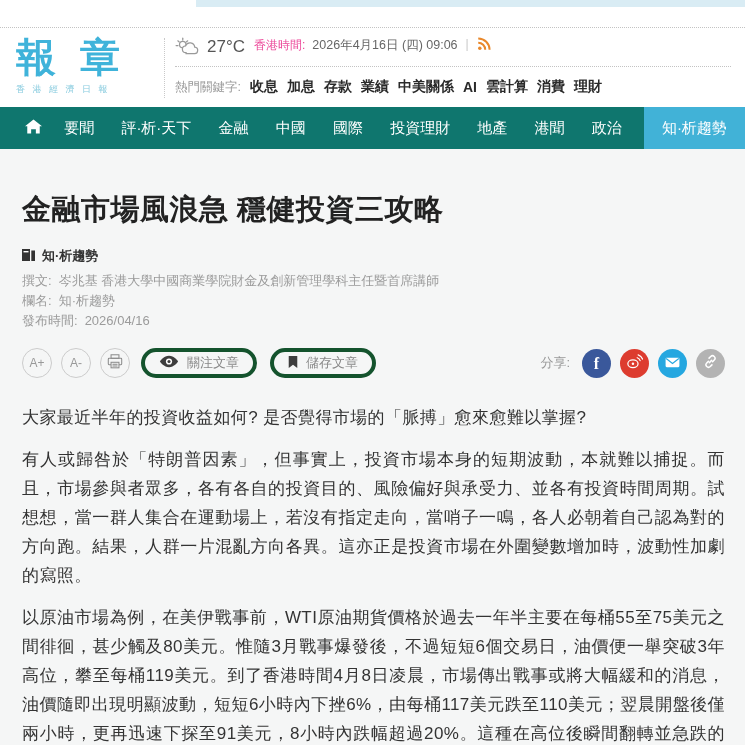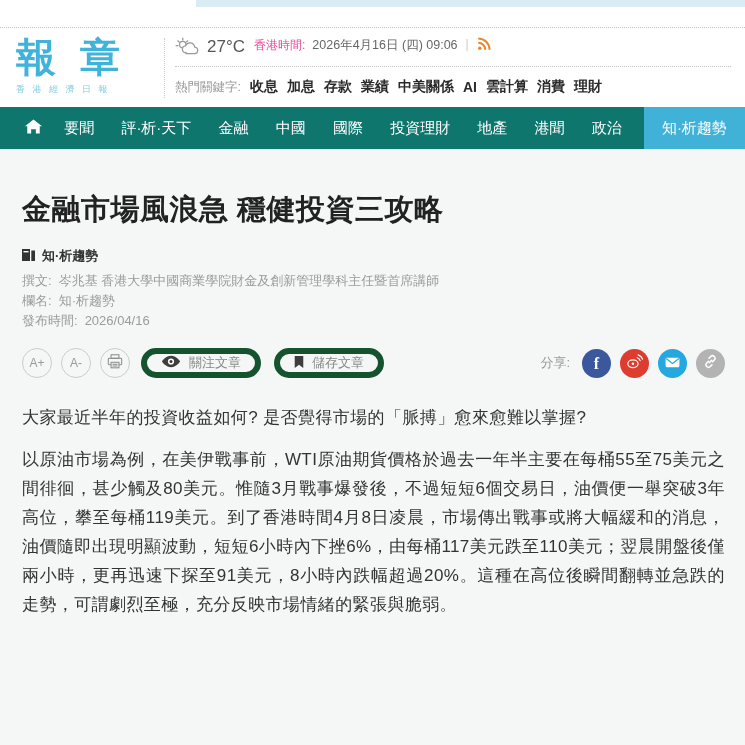--- a/index.html
+++ b/index.html
@@ -50,21 +50,21 @@
   .meta-first { margin-top:6px; }
 
   
   .toolbar { display:flex; align-items:center; margin-top:16px; height:32px; }
   .tool-circle {
     width:30px; height:30px; border:1px solid #ccc; border-radius:50%;
     display:flex; align-items:center; justify-content:center;
     color:#999; font-size:12px; margin-right:9px; cursor:pointer; background:transparent;
   }
   .tool-pill {
-    height:30px; border:6px solid #14532d; border-radius:16px;
+    height:30px; border:4px solid #14532d; border-radius:16px;
     display:flex; align-items:center; gap:8px; padding:0 14px;
     margin-right:11px; margin-left:2px; color:#888; font-size:13px; cursor:pointer;
   }
   .share { margin-left:auto; display:flex; align-items:center; gap:9px; }
   .share-label { font-size:13px; color:#999; margin-right:3px; }
   .share-circle { width:29px; height:29px; border-radius:50%; display:flex; align-items:center; justify-content:center; cursor:pointer; }
   .fb { background:#3a589b; } .wb { background:#dd3c2f; } .em { background:#25a7e0; } .lk { background:#b3b3b3; }
   .fb-f { color:#fff; font-weight:bold; font-size:16px; font-family:"Liberation Serif", serif; line-height:1; padding-top:2px; }
 
   
@@ -242,17 +242,18 @@
                 <path d="M12.8 10.2 l2.2 -2.2 a3.3 3.3 0 0 0 -4.7 -4.7 L8.1 5.5"></path>
               </g>
             </svg>
           </span>
         </div>
       </div>
     </div>
 
     <div class="paragraphs">
       <p>大家最近半年的投資收益如何? 是否覺得市場的「脈搏」愈來愈難以掌握?</p>
+      <p>有人或歸咎於「特朗普因素」，但事實上，投資市場本身的短期波動，本就難以捕捉。而且，市場參與者眾多，各有各自的投資目的、風險偏好與承受力、並各有投資時間周期。試想想，當一群人集合在運動場上，若沒有指定走向，當哨子一鳴，各人必朝着自己認為對的方向跑。結果，人群一片混亂方向各異。這亦正是投資市場在外圍變數增加時，波動性加劇的寫照。</p>
       <p>以原油市場為例，在美伊戰事前，WTI原油期貨價格於過去一年半主要在每桶55至75美元之間徘徊，甚少觸及80美元。惟隨3月戰事爆發後，不過短短6個交易日，油價便一舉突破3年高位，攀至每桶119美元。到了香港時間4月8日凌晨，市場傳出戰事或將大幅緩和的消息，油價隨即出現明顯波動，短短6小時內下挫6%，由每桶117美元跌至110美元；翌晨開盤後僅兩小時，更再迅速下探至91美元，8小時內跌幅超過20%。這種在高位後瞬間翻轉並急跌的走勢，可謂劇烈至極，充分反映市場情緒的緊張與脆弱。</p>
     </div>
   </div>
 
 </div>
 
 </body></html>

